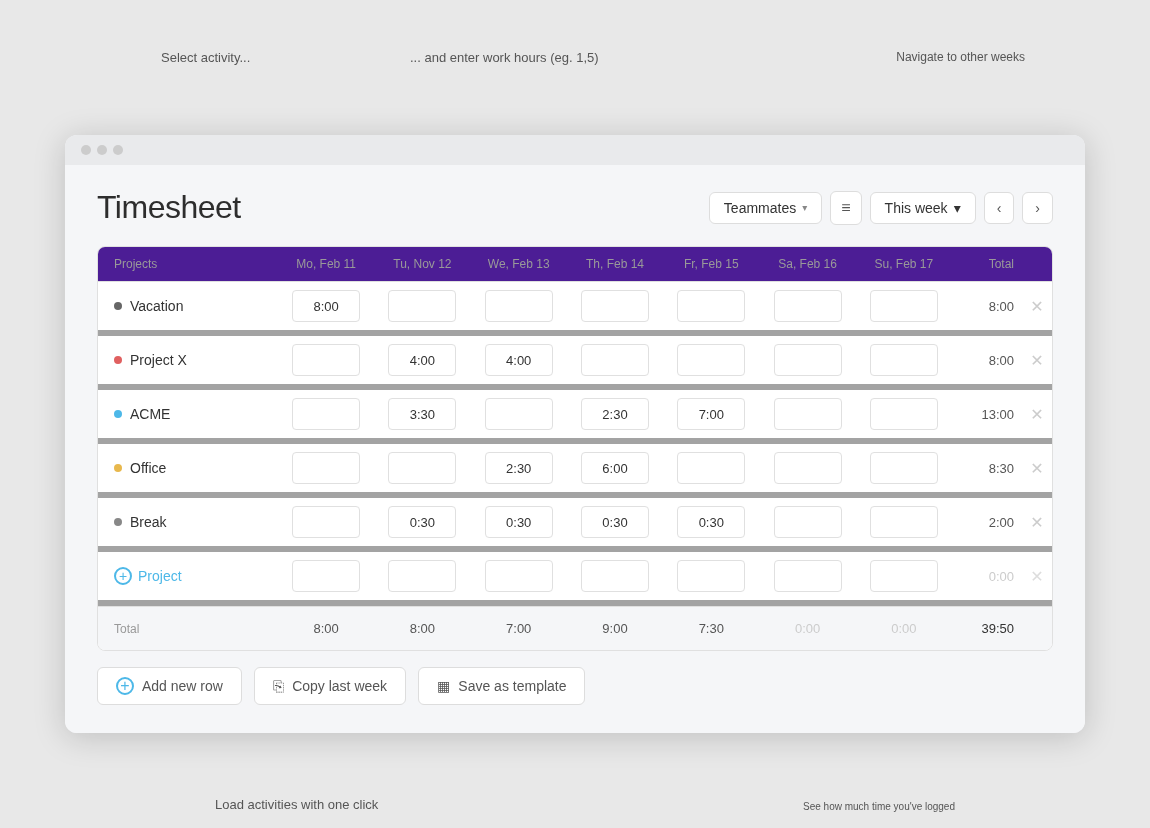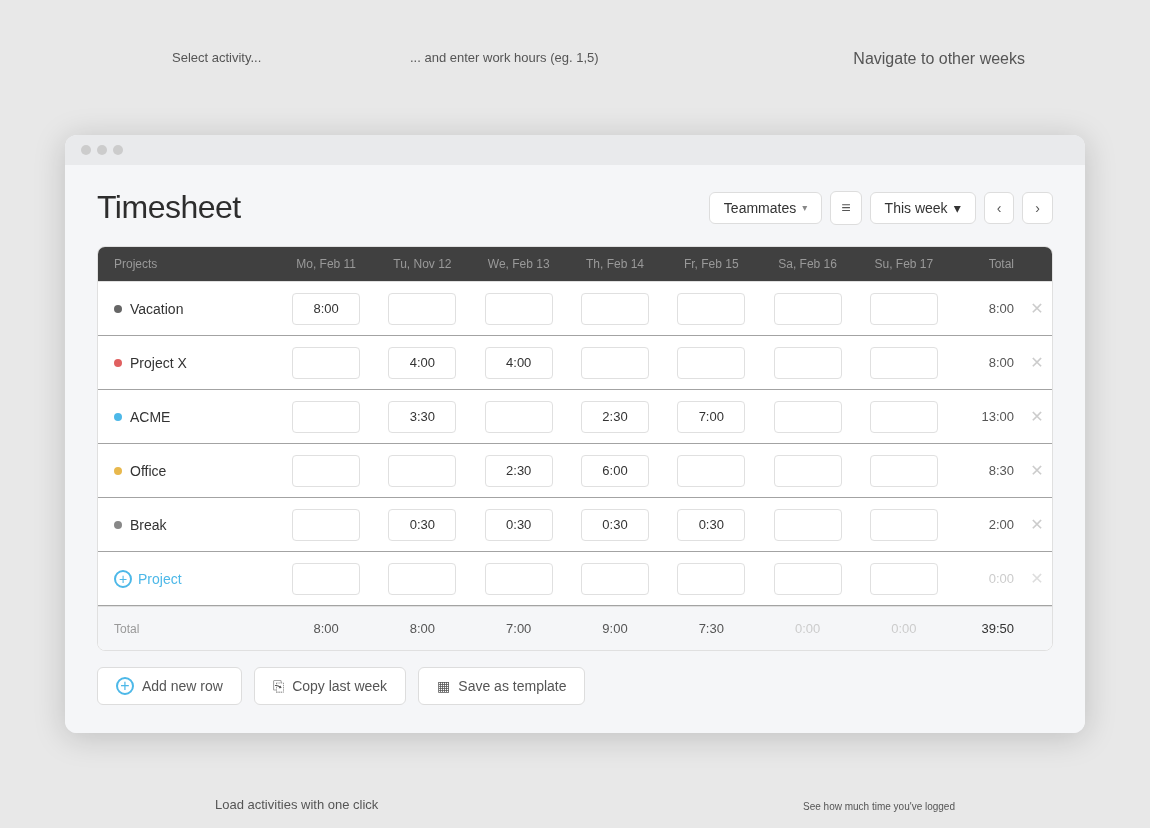--- a/index.html
+++ b/index.html
@@ -112,37 +112,37 @@
     }
     .table-container {
       background: #fff;
       border-radius: 8px;
       border: 1px solid #e0e0e0;
       overflow: hidden;
     }
     .table-header {
       display: grid;
       grid-template-columns: 180px 1fr 1fr 1fr 1fr 1fr 1fr 1fr 70px 30px;
-      background: #404040;
+      background: #4c1d95;
       border-bottom: 1px solid #e0e0e0;
     }
     .col-header {
       padding: 10px 8px;
       font-size: 12px;
       color: #999;
       text-align: center;
     }
     .col-header:first-child {
       text-align: left;
       padding-left: 16px;
     }
     .table-row {
       display: grid;
       grid-template-columns: 180px 1fr 1fr 1fr 1fr 1fr 1fr 1fr 70px 30px;
-      border-bottom: 1px solid #a3a3a3;
+      border-bottom: 6px solid #a3a3a3;
       align-items: center;
       min-height: 54px;
     }
     .table-row:last-child {
       border-bottom: none;
     }
     .project-cell {
       display: flex;
       align-items: center;
       gap: 8px;
@@ -254,23 +254,23 @@
       font-size: 14px;
       color: #555;
       cursor: pointer;
     }
   </style>
 </head>
 <body>
 
 <div class="outer-wrapper">
 
-  <div style="position:absolute; top:30px; left:152px; font-size:13px; color:#555; text-align:left; white-space:nowrap; z-index:10;">Select activity...</div>
+  <div style="position:absolute; top:30px; left:141px; font-size:13px; color:#555; text-align:left; white-space:nowrap; z-index:10;">Select activity...</div>
   <div style="position:absolute; top:30px; left:390px; font-size:13px; color:#555; text-align:right; white-space:nowrap; z-index:10;">... and enter work hours (eg. 1,5)</div>
-  <div style="position:absolute; top:30px; right:105px; font-size:16px; color:#555; text-align:right; white-space:nowrap; z-index:10;">Navigate to other weeks</div>
+  <div style="position:absolute; top:30px; right:105px; font-size:12px; color:#555; text-align:right; white-space:nowrap; z-index:10;">Navigate to other weeks</div>
 
   <div class="browser-window">
     <div class="browser-toolbar">
       <div class="browser-dot"></div>
       <div class="browser-dot"></div>
       <div class="browser-dot"></div>
     </div>
 
     <div class="app-content">
       <div class="app-header">

